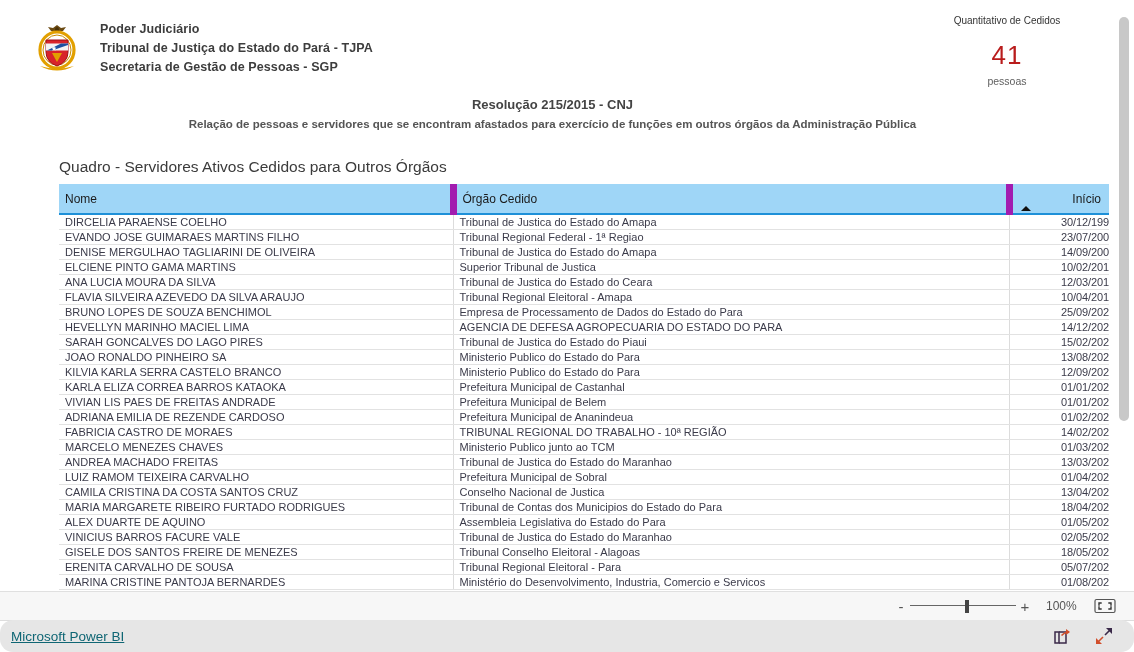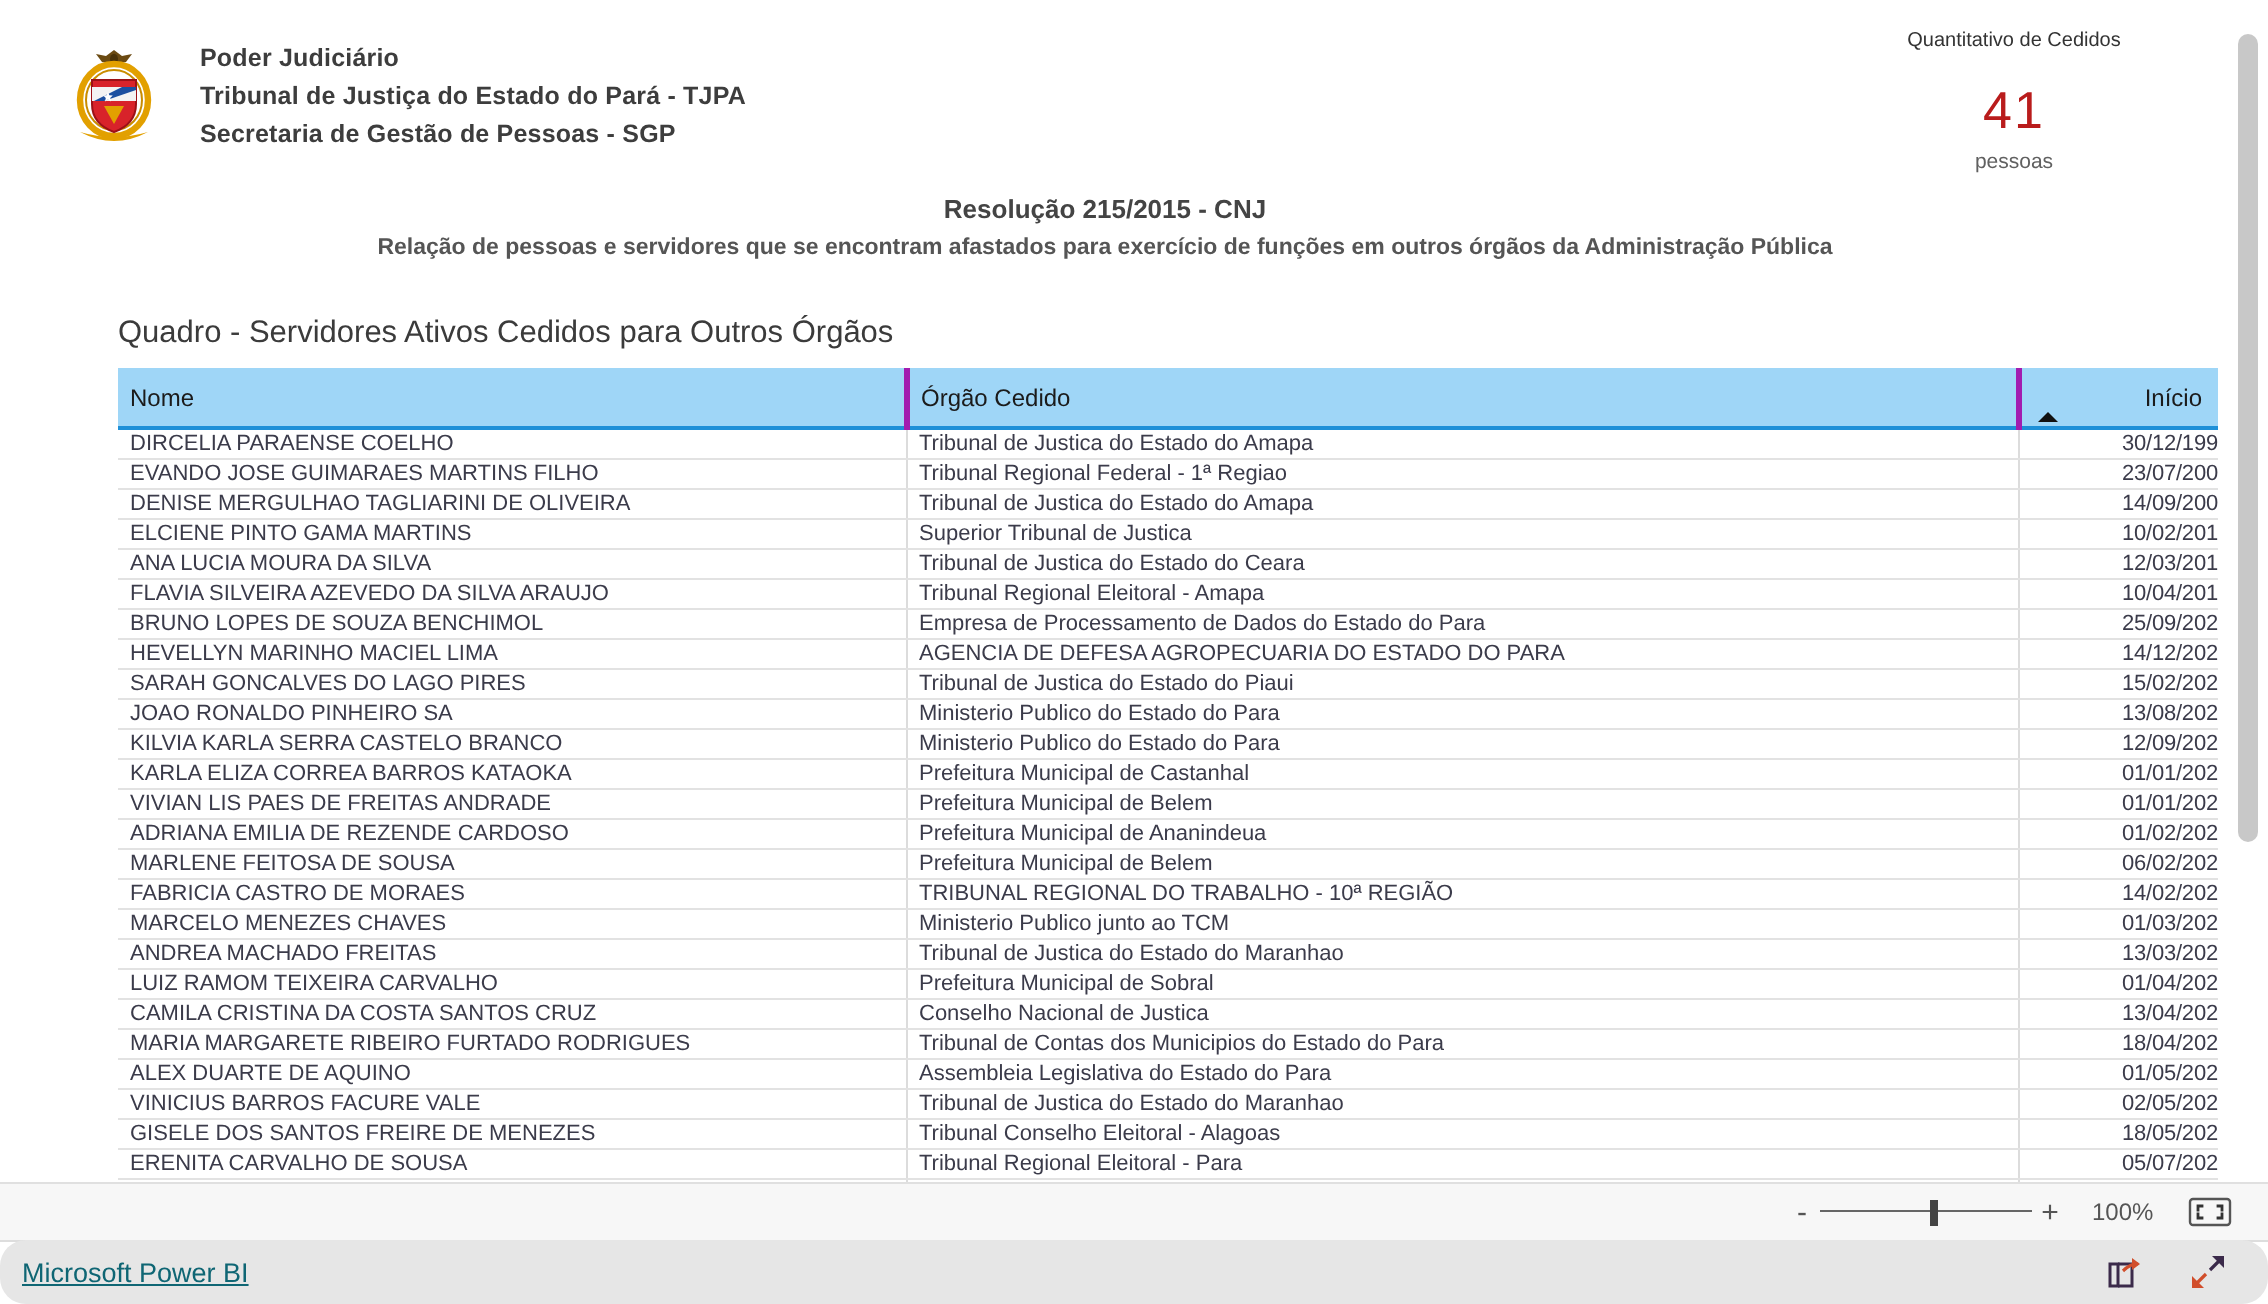--- a/index.html
+++ b/index.html
@@ -138,21 +138,21 @@
 
   .tbl thead th {
     background: #9fd6f7;
     color: #1b1b1b;
     font-weight: normal;
     font-size: 12px;
     height: 29px;
     padding: 0 6px;
     text-align: left;
     vertical-align: middle;
-    border-right: 3px solid #a21caf;
+    border-right: 7px solid #a21caf;
     border-bottom: 2px solid #1e90d8;
     position: relative;
     white-space: nowrap;
     overflow: hidden;
   }
   .tbl thead th.th-inicio {
     text-align: right;
     border-right: none;
     padding-right: 8px;
   }
@@ -449,25 +449,20 @@
             <td class="td-nome">VIVIAN LIS PAES DE FREITAS ANDRADE</td>
             <td class="td-orgao">Prefeitura Municipal de Belem</td>
             <td class="td-inicio">01/01/202</td>
           </tr>
           <tr>
             <td class="td-nome">ADRIANA EMILIA DE REZENDE CARDOSO</td>
             <td class="td-orgao">Prefeitura Municipal de Ananindeua</td>
             <td class="td-inicio">01/02/202</td>
           </tr>
           <tr>
-            <td class="td-nome">MARLENE FEITOSA DE SOUSA</td>
-            <td class="td-orgao">Prefeitura Municipal de Belem</td>
-            <td class="td-inicio">06/02/202</td>
-          </tr>
-          <tr>
             <td class="td-nome">FABRICIA CASTRO DE MORAES</td>
             <td class="td-orgao">TRIBUNAL REGIONAL DO TRABALHO - 10ª REGIÃO</td>
             <td class="td-inicio">14/02/202</td>
           </tr>
           <tr>
             <td class="td-nome">MARCELO MENEZES CHAVES</td>
             <td class="td-orgao">Ministerio Publico junto ao TCM</td>
             <td class="td-inicio">01/03/202</td>
           </tr>
           <tr>

